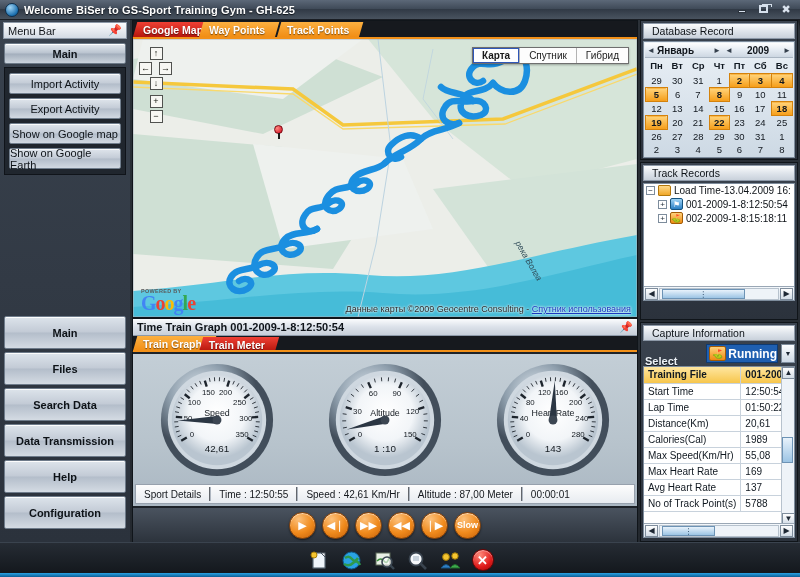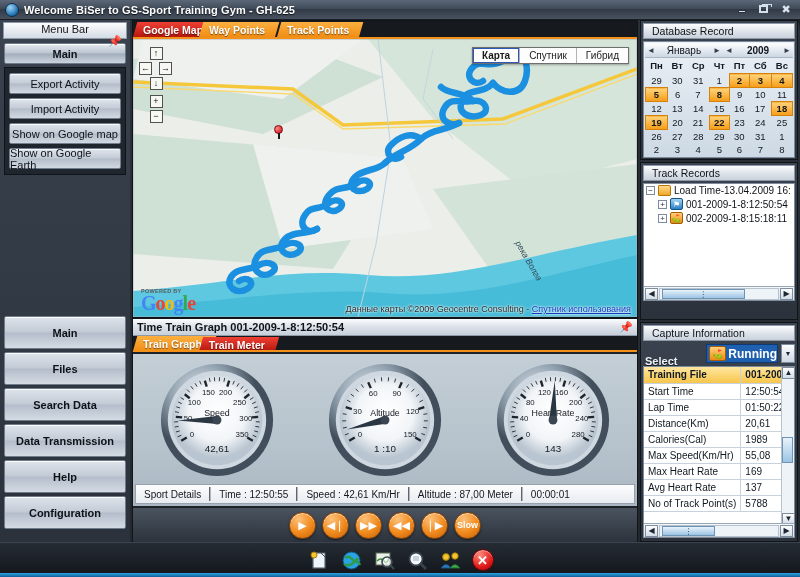--- a/index.html
+++ b/index.html
@@ -30,21 +30,21 @@
       border:2px solid #d6e0ec; }
   .tb-btn .sq:after{content:"";position:absolute;left:1px;top:-3px;width:8px;height:2px;
       border:1px solid #d6e0ec;border-bottom:none;}
 
   
   .sidebar { position:absolute; left:0; top:20px; width:130px; height:522px;
       background:linear-gradient(180deg,#39424e,#2b323c); }
   .menubar-head { margin:2px 3px 0 3px; height:17px;
       background:linear-gradient(180deg,#fbfcfd,#d4dbe4);
       border:1px solid #8d99a8; display:flex; align-items:center;
-      padding:0 4px; color:#11151a; font-size:11px;flex-direction:column; }
+      padding:0 4px; color:#11151a; font-size:11px; }
   .pin { margin-left:auto; font-size:11px; color:#2a3440; font-weight:bold;}
   .grp-header { margin:4px 4px 0 4px; height:21px;
       background:linear-gradient(180deg,#e6eaef 0%,#b9c3cf 48%,#a3aebc 52%,#ccd4dd 100%);
       border:1px solid #6d7a88; border-radius:2px;
       display:flex; align-items:center; justify-content:center;
       font-weight:bold; color:#10151b; font-size:11px;
       box-shadow:inset 0 1px 0 #fff; }
   .grp-body { margin:3px 4px 0 4px; background:#20262e; border:1px solid #10141a;
       padding:5px 4px; }
   .sb-btn { height:21px; margin-bottom:4px;
@@ -141,21 +141,21 @@
   .rp-title { margin:2px; height:16px;
       background:linear-gradient(180deg,#fbfcfd,#dde3ea 55%,#c9d1db);
       border:1px solid #8d99a8; display:flex; align-items:center; padding:0 8px;
       color:#0e1318; font-size:10.5px; }
   .cal { margin:2px; background:linear-gradient(180deg,#eaf0f6,#cdd9e4);
       border:1px solid #7d8c9c; padding:1px; }
   .cal-head { height:15px; display:flex; align-items:center;
       background:linear-gradient(180deg,#fefefe,#e2e9f1 55%,#cdd7e2);
       border-bottom:1px solid #a9b5c2; font-size:10px; color:#10151b; }
   .cal-arrow { width:12px; text-align:center; cursor:pointer; font-size:8px; color:#35404d;}
-  .cal-mon { flex:1; text-align:center; font-weight:normal; }
+  .cal-mon { flex:1; text-align:left; font-weight:bold; }
   .cal-yr { width:46px; text-align:center; font-weight:bold; }
   table.cal-grid { width:100%; border-collapse:collapse; font-size:9.5px; }
   table.cal-grid th { color:#101820; font-weight:bold; padding:2px 0; text-align:center;}
   table.cal-grid td { text-align:center; padding:1px 0; color:#12181f; height:13px;}
   td.muted{color:#8b97a4;}
   td.wend{color:#e8440d;}
   td.hl { background:linear-gradient(180deg,#ffd37a,#f59c16); color:#fff;
       border:1px solid #d4820c; border-radius:2px; font-weight:bold; }
   .tree { margin:2px; background:#fff; border:1px solid #7d8c9c; height:118px;
       position:relative; overflow:hidden; font-size:10px; color:#0d1217; }
@@ -242,22 +242,22 @@
     </div>
   </div>
 
   <div class="sidebar">
     <div class="menubar-head">
       <span>Menu Bar</span>
       <span class="pin">📌</span>
     </div>
     <div class="grp-header">Main</div>
     <div class="grp-body">
+      <div class="sb-btn">Import Activity</div>
       <div class="sb-btn">Export Activity</div>
-      <div class="sb-btn">Import Activity</div>
       <div class="sb-btn">Show on Google map</div>
       <div class="sb-btn">Show on Google Earth</div>
     </div>
     <div class="nav-list">
       <div class="nav-btn">Main</div>
       <div class="nav-btn">Files</div>
       <div class="nav-btn">Search Data</div>
       <div class="nav-btn">Data Transmission</div>
       <div class="nav-btn">Help</div>
       <div class="nav-btn">Configuration</div>

